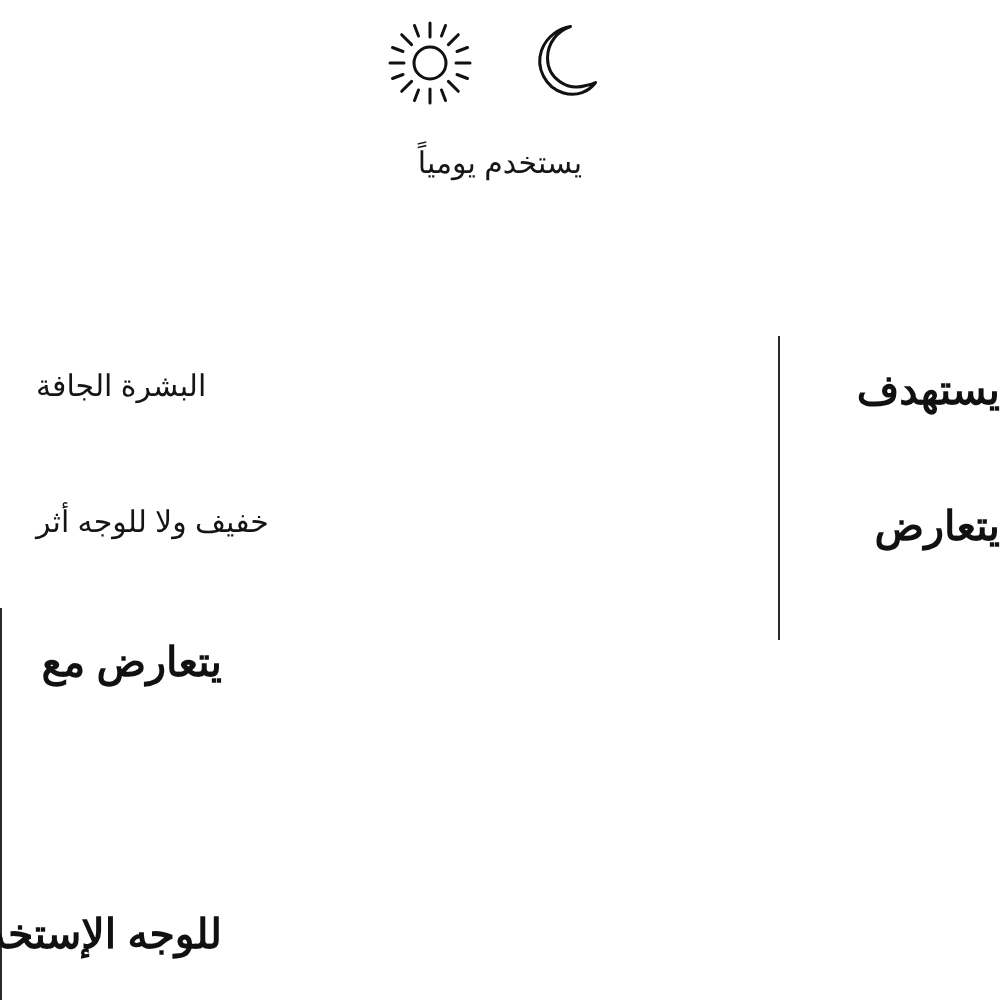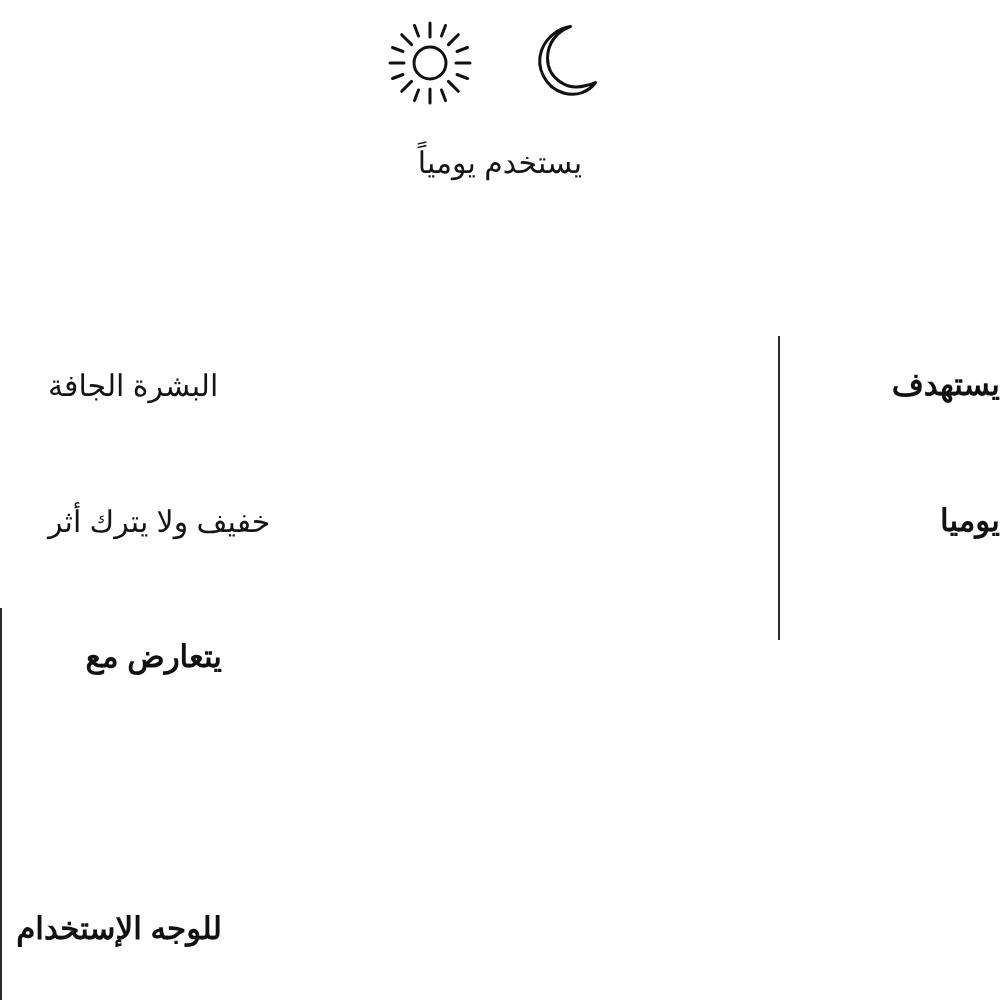--- a/index.html
+++ b/index.html
@@ -61,41 +61,41 @@
     box-sizing: border-box;
     padding-right: 0;
     height: 136px;
   }
   .spec-label {
     width: 220px;
     box-sizing: border-box;
     padding-right: 0;
     padding-left: 22px;
     text-align: right;
-    font-size: 31px;
+    font-size: 41px;
     font-weight: bold;
     color: #111111;
     white-space: nowrap;
     flex: 0 0 220px;
     order: 1;
   }
   .spec-divider {
     width: 2px;
     flex: 0 0 2px;
     background: #2a2a2a;
     align-self: stretch;
     order: 2;
     margin-top: -16px;
     margin-bottom: -16px;
   }
   .spec-value {
     flex: 1 1 auto;
     order: 3;
     text-align: left;
-    padding-left: 48px;
+    padding-left: 36px;
     padding-right: 22px;
     font-size: 30px;
     color: #141414;
     line-height: 1.35;
     white-space: nowrap;
     overflow: visible;
   }
   .spec-row.r1 .spec-label { padding-left: 18px; }
   .spec-row .spec-label,
   .spec-row .spec-value { transform: translateY(14px); }
@@ -143,23 +143,23 @@
 
   <div class="spec-table">
 
     <div class="spec-row r1">
       <div class="spec-label">يستهدف</div>
       <div class="spec-divider"></div>
       <div class="spec-value">البشرة الجافة</div>
     </div>
 
     <div class="spec-row">
-      <div class="spec-label">يوميا</div>
+      <div class="spec-label">يتعارض</div>
       <div class="spec-divider"></div>
-      <div class="spec-value">خفيف ولا يترك أثر</div>
+      <div class="spec-value">خفيف ولا للوجه أثر</div>
     </div>
 
     <div class="spec-row">
       <div class="spec-label">يتعارض مع</div>
       <div class="spec-divider"></div>
     </div>
 
     <div class="spec-row">
       <div class="spec-divider"></div>
     </div>

